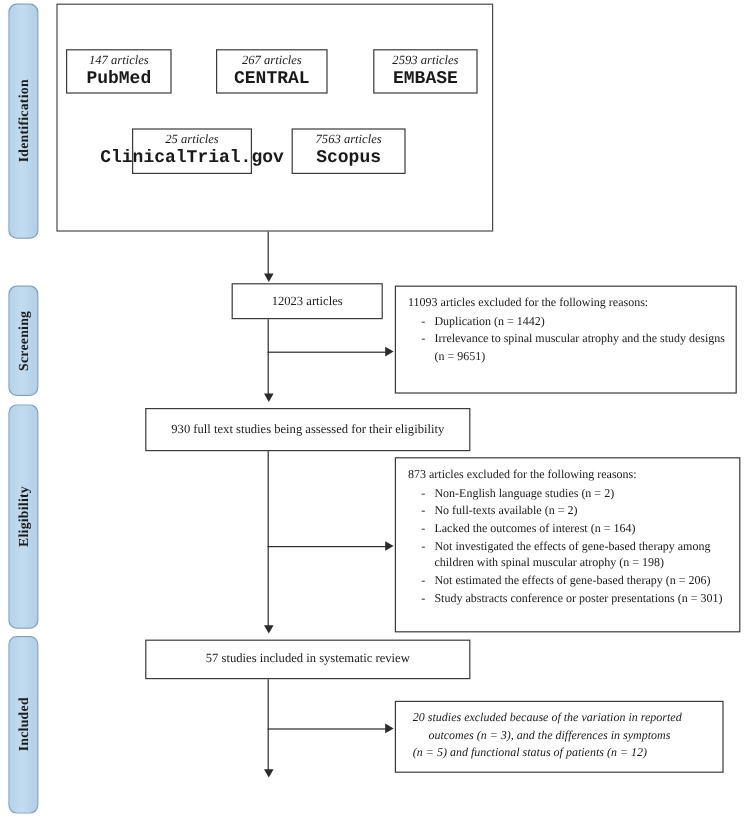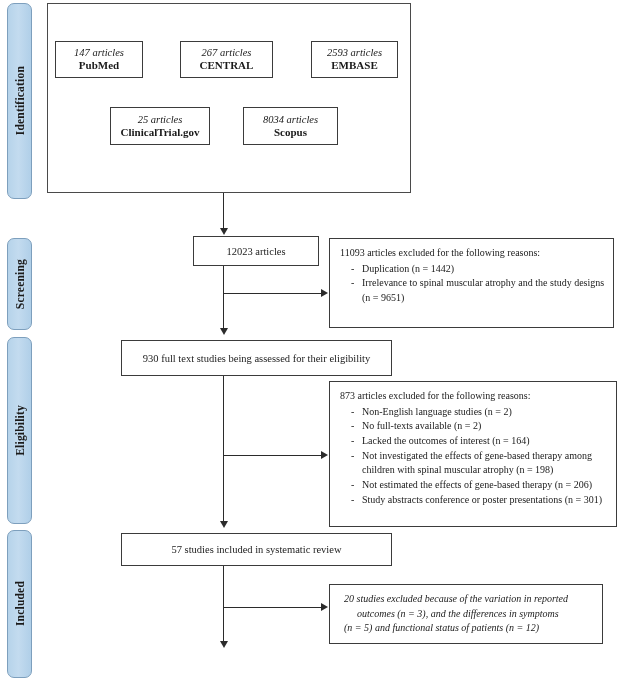--- a/index.html
+++ b/index.html
@@ -60,22 +60,23 @@
     align-items: center;
     justify-content: center;
     line-height: 1.25;
   }
   .src-count {
     font-size: 10.5px;
     font-weight: normal;
     font-style: italic;
   }
   .src-name {
-    font-size: 11px;
+    font-size: 15px;
     font-weight: bold;
+    font-family: Liberation Mono, monospace;
   }
   .flow-box {
     position: absolute;
     box-sizing: border-box;
     border: 1px solid #3b3b3b;
     background: #ffffff;
     display: flex;
     align-items: center;
     justify-content: center;
     font-size: 10.5px;
@@ -188,21 +189,21 @@
     <span class="src-count">2593 articles</span>
     <span class="src-name">EMBASE</span>
   </div>
 
   <div class="src-box" style="left:110px; top:107px; width:100px; height:38px;">
     <span class="src-count">25 articles</span>
     <span class="src-name">ClinicalTrial.gov</span>
   </div>
 
   <div class="src-box" style="left:243px; top:107px; width:95px; height:38px;">
-    <span class="src-count">8034 articles</span>
+    <span class="src-count">7563 articles</span>
     <span class="src-name">Scopus</span>
   </div>
 
   <div class="vline" style="left:223px; top:193px; height:36px;"></div>
   <div class="arrow-down" style="left:220px; top:228px;"></div>
 
   <div class="flow-box" style="left:161px; top:236px; width:126px; height:30px;">12023 articles</div>
 
   <div class="vline" style="left:223px; top:266px; height:63px;"></div>
   <div class="arrow-down" style="left:220px; top:328px;"></div>

